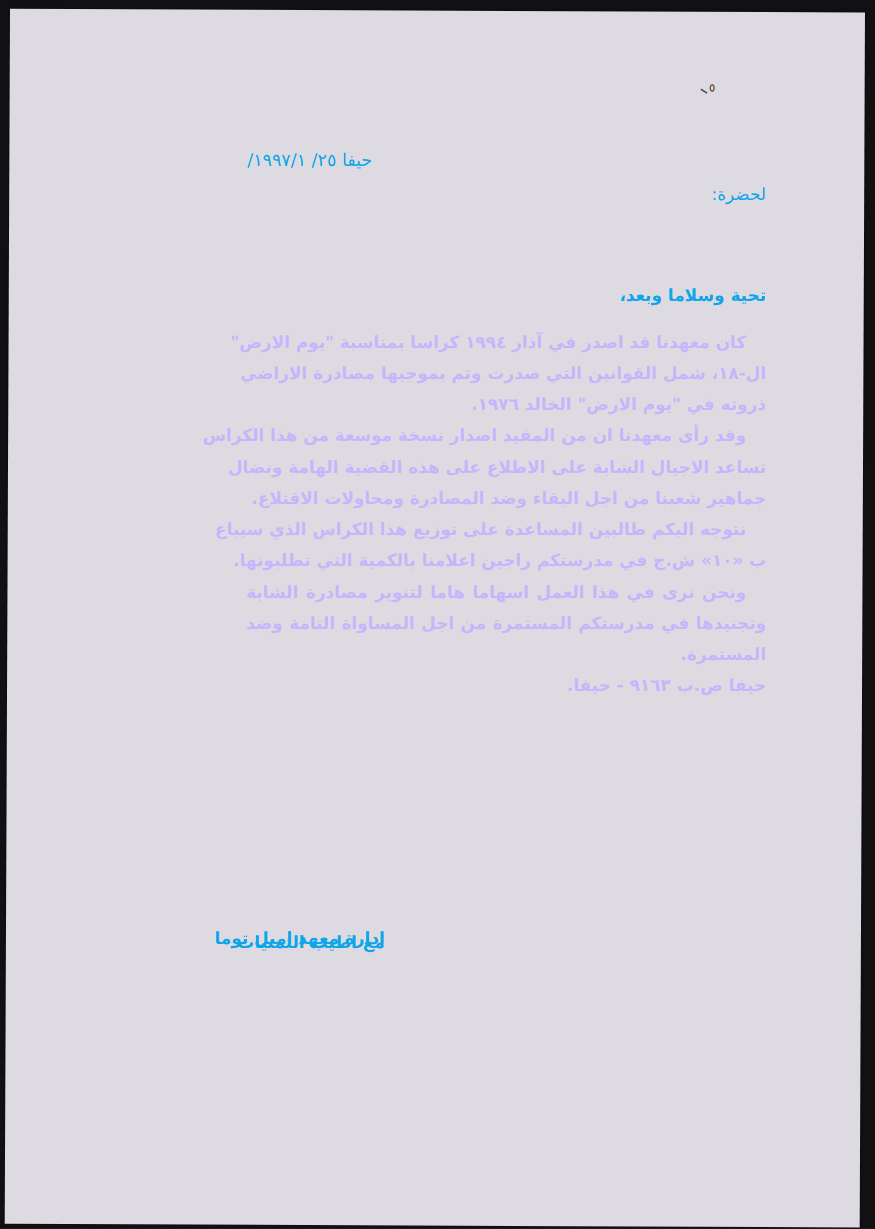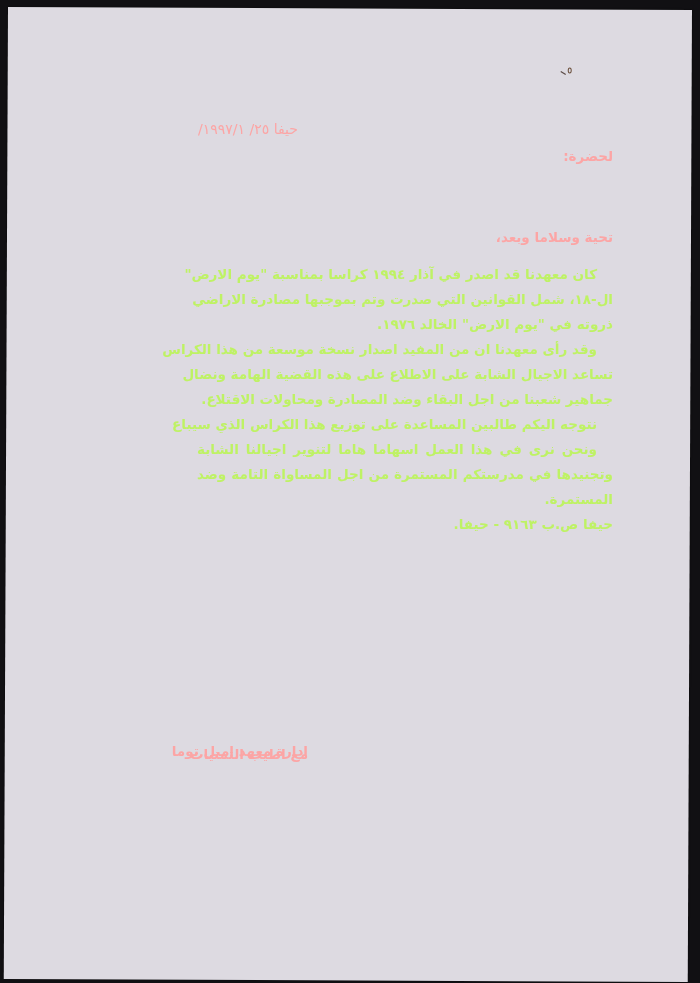--- a/index.html
+++ b/index.html
@@ -28,49 +28,49 @@
     .mark {
       position: absolute;
       left: 552px;
       top: 57px;
       width: 14px;
       height: 10px;
     }
     .text {
       position: absolute;
       direction: rtl;
-      color: #fca5a5;
+      color: #0ea5e9;
       font-weight: bold;
       font-size: 13.5px;
       white-space: nowrap;
     }
     .date {
       left: 198px;
       top: 121px;
       width: 106px;
       text-align: left;
       font-weight: normal;
       font-size: 14px;
     }
     .recipient {
       right: 87px;
       top: 148px;
-      font-weight: bold;
+      font-weight: normal;
     }
     .greeting {
       right: 87px;
       top: 229px;
     }
     .body-block {
       position: absolute;
       left: 197px;
       width: 416px;
       top: 262px;
       direction: rtl;
-      color: #bef264;
+      color: #c4b5fd;
       font-weight: bold;
       font-size: 13.5px;
       line-height: 25px;
     }
     .para {
       margin: 0;
       text-align: justify;
       text-align-last: right;
     }
     .line {
@@ -116,23 +116,24 @@
     <span class="line">ال-١٨، شمل القوانين التي صدرت وتم بموجبها مصادرة الاراضي</span>
     <span class="line last">ذروته في "يوم الارض" الخالد ١٩٧٦.</span>
   </div>
   <div class="para">
     <span class="line indent">وقد رأى معهدنا ان من المفيد اصدار نسخة موسعة من هذا الكراس</span>
     <span class="line">تساعد الاجيال الشابة على الاطلاع على هذه القضية الهامة ونضال</span>
     <span class="line last">جماهير شعبنا من اجل البقاء وضد المصادرة ومحاولات الاقتلاع.</span>
   </div>
   <div class="para">
     <span class="line indent">نتوجه اليكم طالبين المساعدة على توزيع هذا الكراس الذي سيباع</span>
+    <span class="line last">ب «١٠» ش.ج في مدرستكم راجين اعلامنا بالكمية التي تطلبونها.</span>
   </div>
   <div class="para">
-    <span class="line indent">ونحن نرى في هذا العمل اسهاما هاما لتنوير اجيالنا الشابة</span>
+    <span class="line indent">ونحن نرى في هذا العمل اسهاما هاما لتنوير مصادرة الشابة</span>
     <span class="line">وتجنيدها في مدرستكم المستمرة من اجل المساواة التامة وضد</span>
     <span class="line last">المستمرة.</span>
   </div>
   <div class="para">
     <span class="line last">حيفا ص.ب ٩١٦٣ - حيفا.</span>
   </div>
 </div>
 
 <div class="text closing">مع اطيب التمنيات</div>
 <div class="text signature">ادارة معهد اميل توما</div>

